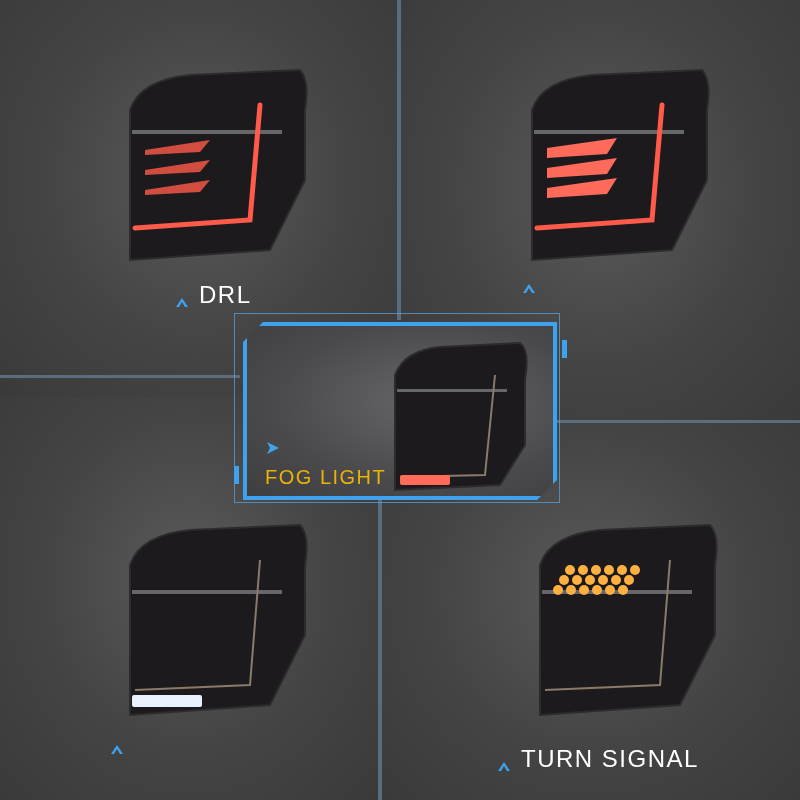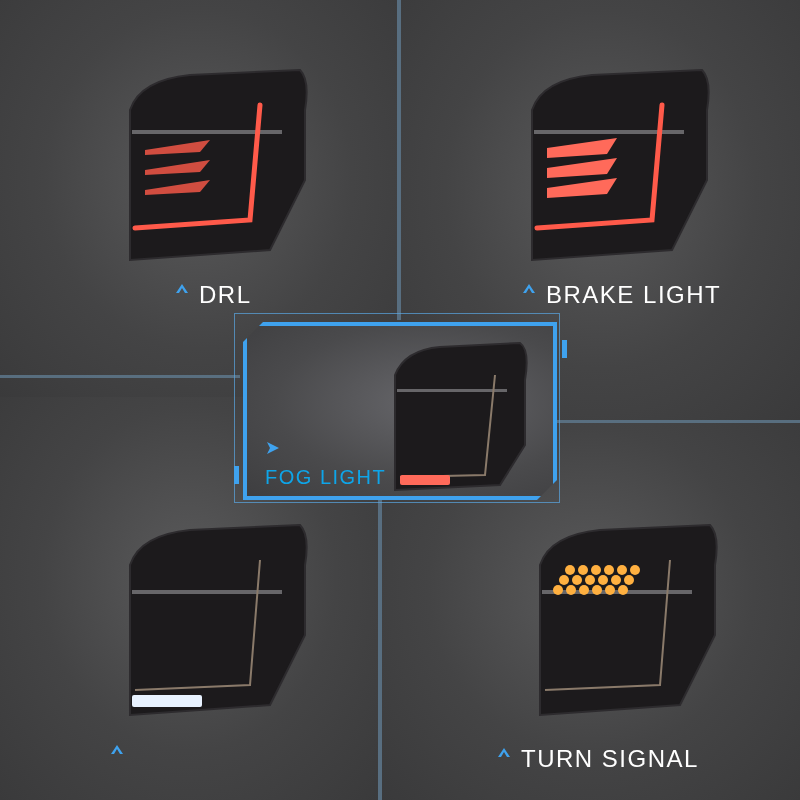--- a/index.html
+++ b/index.html
@@ -3,27 +3,27 @@
 <meta charset="utf-8">
 <style>
   html,body{margin:0;padding:0;}
   body{width:800px;height:800px;overflow:hidden;background:#3f3f40;position:relative;font-family:"Liberation Sans","DejaVu Sans",sans-serif;}
   .quad{position:absolute;background:radial-gradient(ellipse at 50% 45%, #5a5a5b 0%, #444445 55%, #3a3a3b 100%);}
   .q-tl{left:0;top:0;width:397px;height:397px;}
   .q-tr{left:401px;top:0;width:399px;height:420px;}
   .q-bl{left:0;top:397px;width:378px;height:403px;}
   .q-br{left:382px;top:420px;width:418px;height:380px;}
   .divider{position:absolute;background:#5f7a90;opacity:.8;}
-  .label{position:absolute;color:#ffffff;font-size:24px;letter-spacing:1.5px;display:flex;align-items:flex-start;gap:10px;}
+  .label{position:absolute;color:#ffffff;font-size:24px;letter-spacing:1.5px;display:flex;align-items:flex-end;gap:10px;}
   .chev{width:14px;height:14px;display:inline-block;}
   .lamp{position:absolute;}
   .fog-frame{position:absolute;left:243px;top:322px;width:306px;height:170px;border:4px solid #3fa2ee;clip-path:polygon(20px 0,100% 0,100% calc(100% - 20px),calc(100% - 20px) 100%,0 100%,0 20px);background:radial-gradient(ellipse at 60% 45%, #66666a 0%, #4a4a4c 60%, #3e3e40 100%);}
   .outer-frame{position:absolute;left:234px;top:313px;width:324px;height:188px;border:1px solid #5aa6e2;opacity:.7;}
   .tab{position:absolute;background:#3fa2ee;}
-  .fog-label{position:absolute;left:265px;top:466px;color:#0ea5e9;font-size:20px;letter-spacing:1.5px;}
+  .fog-label{position:absolute;left:265px;top:466px;color:#eab308;font-size:20px;letter-spacing:1.5px;}
   .fog-chev{position:absolute;left:265px;top:441px;}
 </style>
 </head>
 <body>
 
 <div class="quad q-tl"></div>
 <div class="quad q-tr"></div>
 <div class="quad q-bl"></div>
 <div class="quad q-br"></div>
 
@@ -52,21 +52,20 @@
   <rect x="22" y="70" width="150" height="4" fill="#9a9a9c" opacity=".6"></rect>
   <path d="M150 45 L140 160 L25 168" fill="none" stroke="#ff5a4a" stroke-width="5" stroke-linecap="round"></path>
   <path d="M35 88 L105 78 L95 94 L35 98 Z" fill="#ff6a5a"></path>
   <path d="M35 108 L105 98 L95 114 L35 118 Z" fill="#ff6a5a"></path>
   <path d="M35 128 L105 118 L95 134 L35 138 Z" fill="#ff6a5a"></path>
 </svg>
 <div class="label" style="left:522px;top:281px;">
   <svg class="chev" viewBox="0 0 14 14">
       <path d="M1 12 L7 3 L13 12 L10 12 L7 7 L4 12 Z" fill="#3fa2ee"></path>
     </svg>
-  <span>BRAKE LIGHT</span>
 </div>
 
 <div class="outer-frame"></div>
 <div class="fog-frame"></div>
 <div class="tab" style="left:562px;top:340px;width:5px;height:18px;"></div>
 <div class="tab" style="left:234px;top:466px;width:5px;height:18px;"></div>
 <svg class="lamp" style="left:380px;top:335px;" width="150" height="160">
   <path d="M15 40 Q25 15 60 12 L140 8 Q150 15 145 45 L145 110 L120 150 L15 155 Z" fill="#1c1a1c" stroke="#2d2b2e" stroke-width="2"></path>
   <rect x="17" y="54" width="110" height="3" fill="#9a9a9c" opacity=".6"></rect>
   <path d="M115 40 L105 140 L20 142" fill="none" stroke="#8a7a6a" stroke-width="2"></path>

